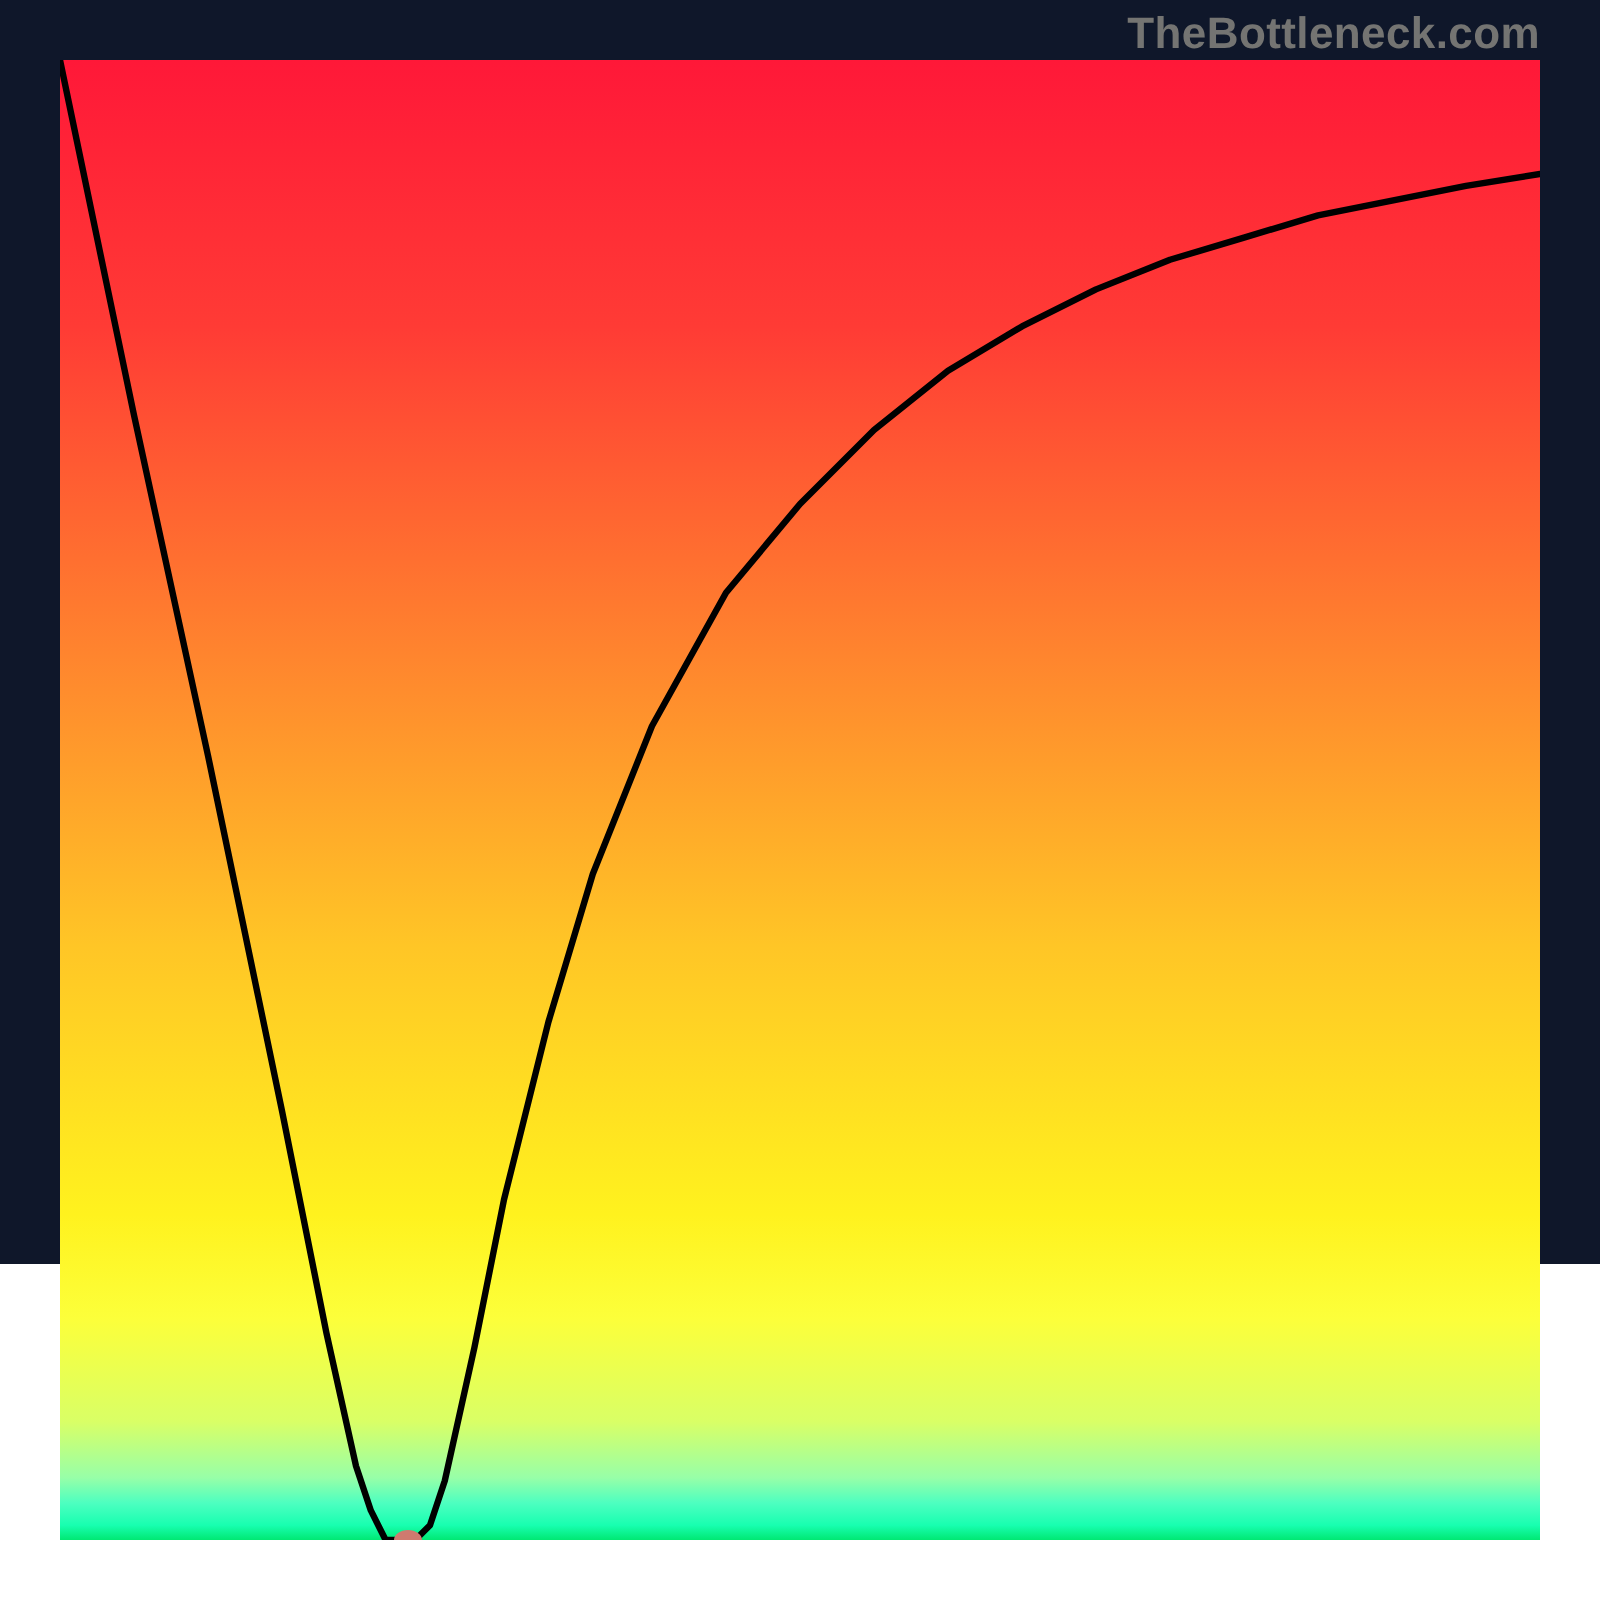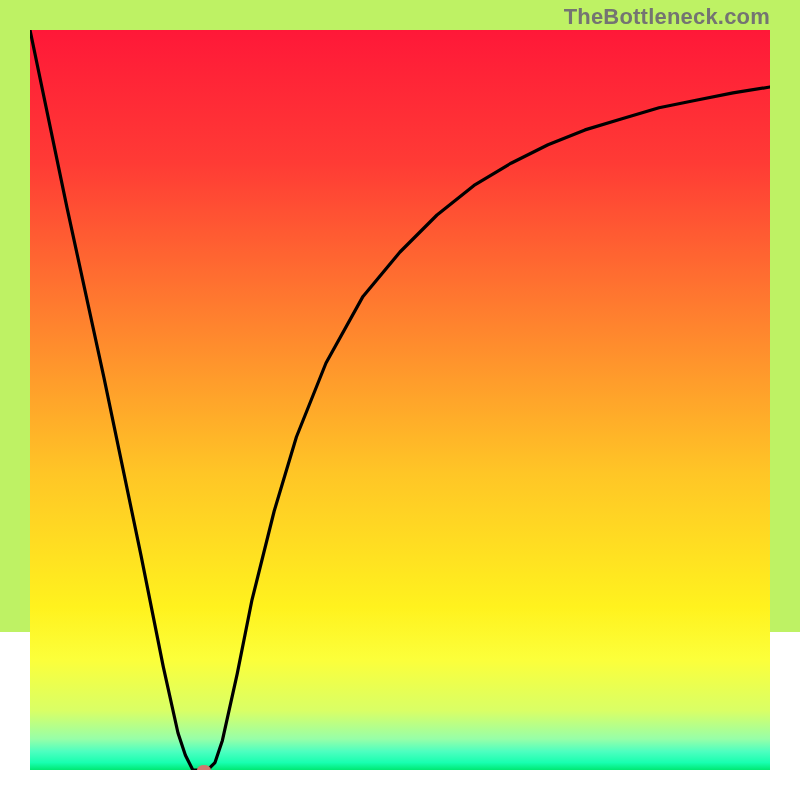--- a/index.html
+++ b/index.html
@@ -7,21 +7,21 @@
     padding: 0;
     width: 800px;
     height: 800px;
     overflow: hidden;
     font-family: Arial, Helvetica, sans-serif;
   }
   .stage {
     position: relative;
     width: 800px;
     height: 632px;
-    background: #bef264;
+    background: #0f172a;
   }
   .plot {
     position: absolute;
     left: 30px;
     top: 30px;
     width: 740px;
     height: 740px;
     overflow: hidden;
   }
   .gradient {

